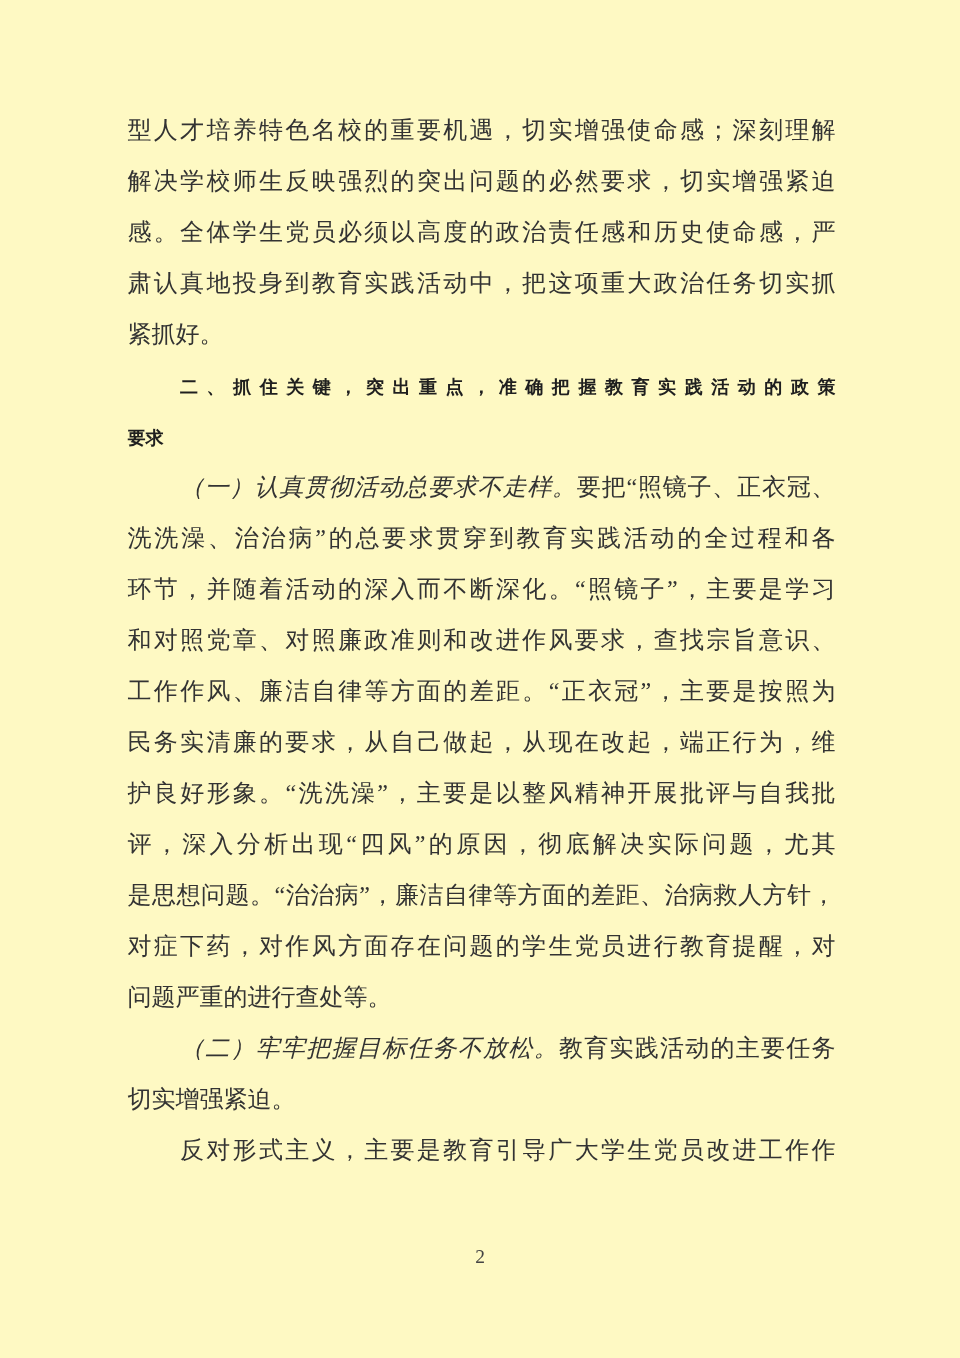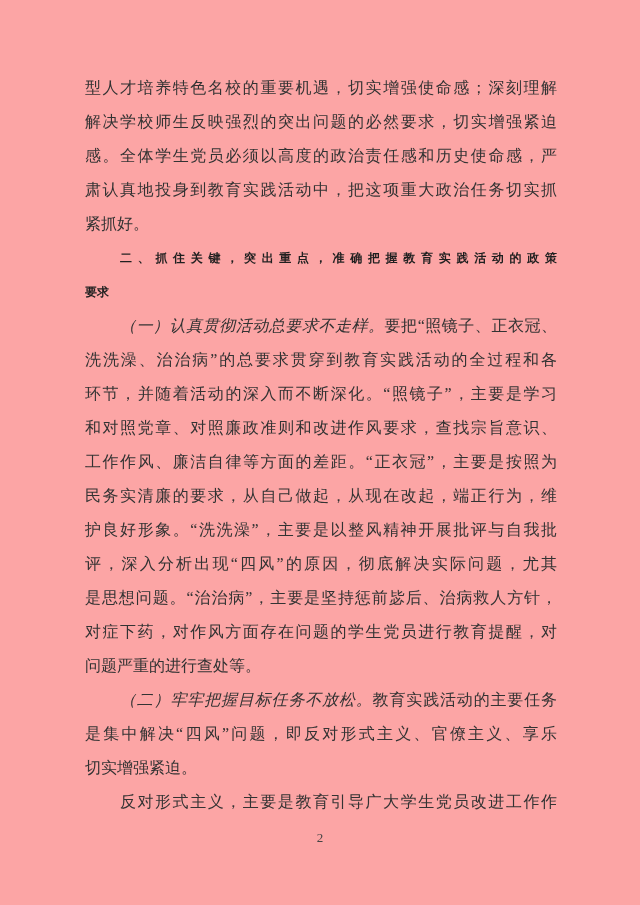--- a/index.html
+++ b/index.html
@@ -4,21 +4,21 @@
 <style>
   html, body {
     margin: 0;
     padding: 0;
     background: #ffffff;
   }
   .page {
     position: relative;
     width: 640px;
     height: 905px;
-    background: #fca5a5;
+    background: #fef9c3;
     overflow: hidden;
     font-family: "Liberation Serif", "DejaVu Serif", serif;
   }
   .content {
     position: absolute;
     left: 85px;
     top: 71px;
     width: 472px;
   }
   .ln {
@@ -81,28 +81,27 @@
 
     <div>
       <div class="ln indent"><span class="kai">（一）认真贯彻活动总要求不走样。</span><span>要把“照镜子、正衣冠、</span></div>
       <div class="ln">洗洗澡、治治病”的总要求贯穿到教育实践活动的全过程和各</div>
       <div class="ln">环节，并随着活动的深入而不断深化。“照镜子”，主要是学习</div>
       <div class="ln">和对照党章、对照廉政准则和改进作风要求，查找宗旨意识、</div>
       <div class="ln">工作作风、廉洁自律等方面的差距。“正衣冠”，主要是按照为</div>
       <div class="ln">民务实清廉的要求，从自己做起，从现在改起，端正行为，维</div>
       <div class="ln">护良好形象。“洗洗澡”，主要是以整风精神开展批评与自我批</div>
       <div class="ln">评，深入分析出现“四风”的原因，彻底解决实际问题，尤其</div>
-      <div class="ln">是思想问题。“治治病”，主要是坚持惩前毖后、治病救人方针，</div>
+      <div class="ln">是思想问题。“治治病”，廉洁自律等方面的差距、治病救人方针，</div>
       <div class="ln">对症下药，对作风方面存在问题的学生党员进行教育提醒，对</div>
       <div class="ln left">问题严重的进行查处等。</div>
     </div>
 
     <div>
       <div class="ln indent"><span class="kai">（二）牢牢把握目标任务不放松。</span><span>教育实践活动的主要任务</span></div>
-      <div class="ln">是集中解决“四风”问题，即反对形式主义、官僚主义、享乐</div>
       <div class="ln left">切实增强紧迫。</div>
     </div>
 
     <div>
       <div class="ln indent">反对形式主义，主要是教育引导广大学生党员改进工作作</div>
     </div>
 
   </div>
 
   <div class="page-number">2</div>

